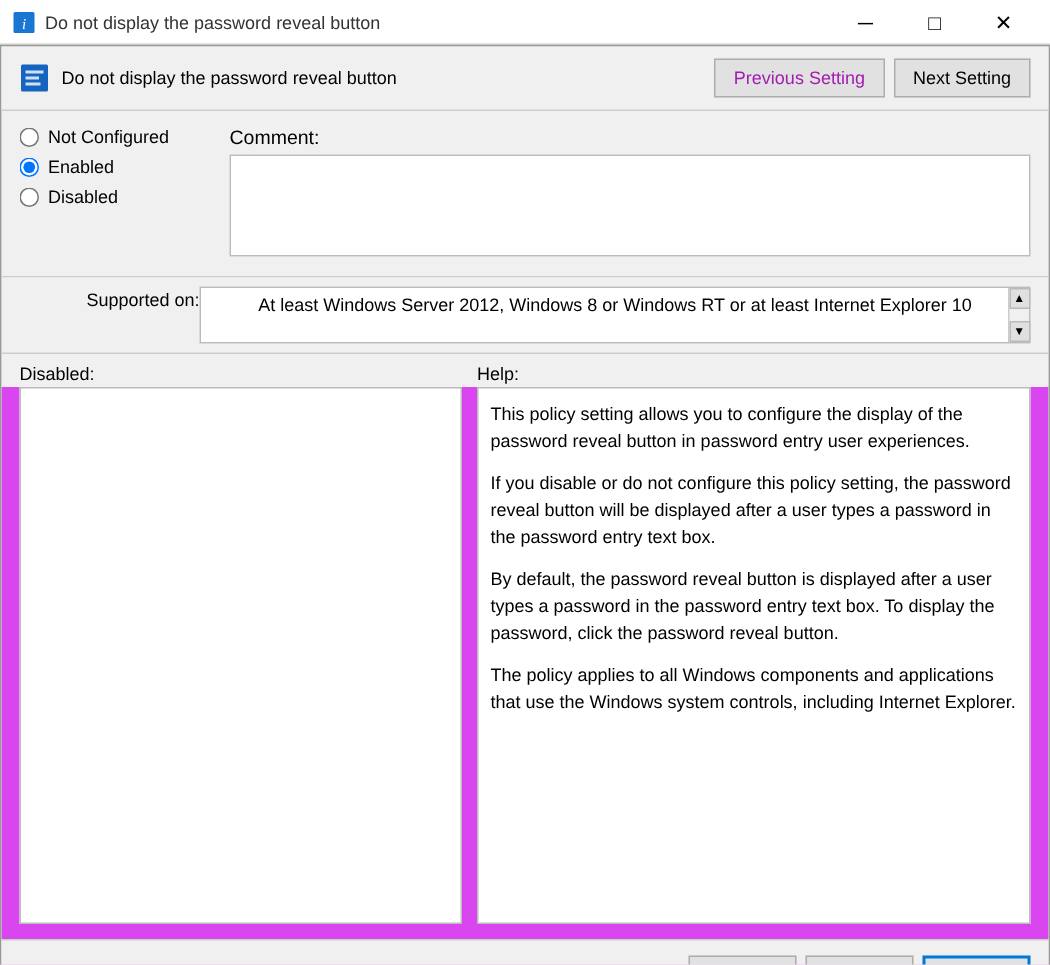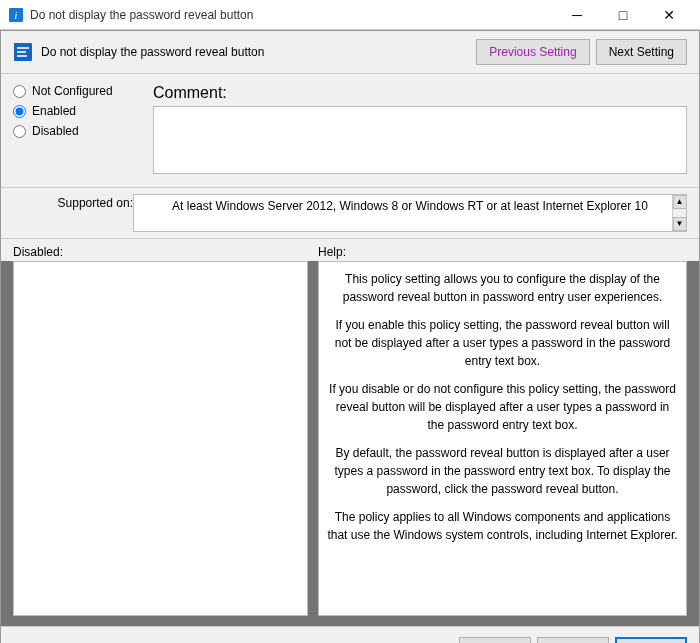--- a/index.html
+++ b/index.html
@@ -89,21 +89,21 @@
       margin: 0;
       cursor: pointer;
     }
 
     .comment-section {
       flex: 1;
       margin-left: 10px;
     }
 
     .field-label {
-      font-size: 16px;
+      font-size: 13px;
       margin-bottom: 4px;
       display: block;
     }
 
     .comment-textarea {
       width: 100%;
       height: 68px;
       border: 1px solid #bbb;
       background: #fff;
       resize: none;
@@ -177,23 +177,22 @@
     .help-label {
       flex: 1;
       font-size: 12px;
     }
 
     .panels-section {
       display: flex;
       flex: 1;
       padding: 0 12px 10px 12px;
       gap: 10px;
-      background: #737373;
+      background: #d946ef;
       overflow: hidden;
-      text-align: center;
     }
 
     .options-panel {
       width: 295px;
       border: 1px solid #bbb;
       background: #fff;
       min-height: 0;
     }
 
     .help-panel {
@@ -348,21 +347,20 @@
     <div class="options-help-labels">
       <div class="options-label">Disabled:</div>
       <div class="help-label">Help:</div>
     </div>
 
     <div class="panels-section">
       <div class="options-panel"></div>
       <div class="help-panel">
 
       <p>This policy setting allows you to configure the display of the password reveal button in password entry user experiences.</p>
-          <p>If you enable this policy setting, the password reveal button will not be displayed after a user types a password in the password entry text box.</p>
           <p>If you disable or do not configure this policy setting, the password reveal button will be displayed after a user types a password in the password entry text box.</p>
           <p>By default, the password reveal button is displayed after a user types a password in the password entry text box. To display the password, click the password reveal button.</p>
           <p>The policy applies to all Windows components and applications that use the Windows system controls, including Internet Explorer.</p>
         </div>
     </div>
 
   </div>
 
   <div class="dialog-footer">
     <button class="footer-btn">OK</button>

